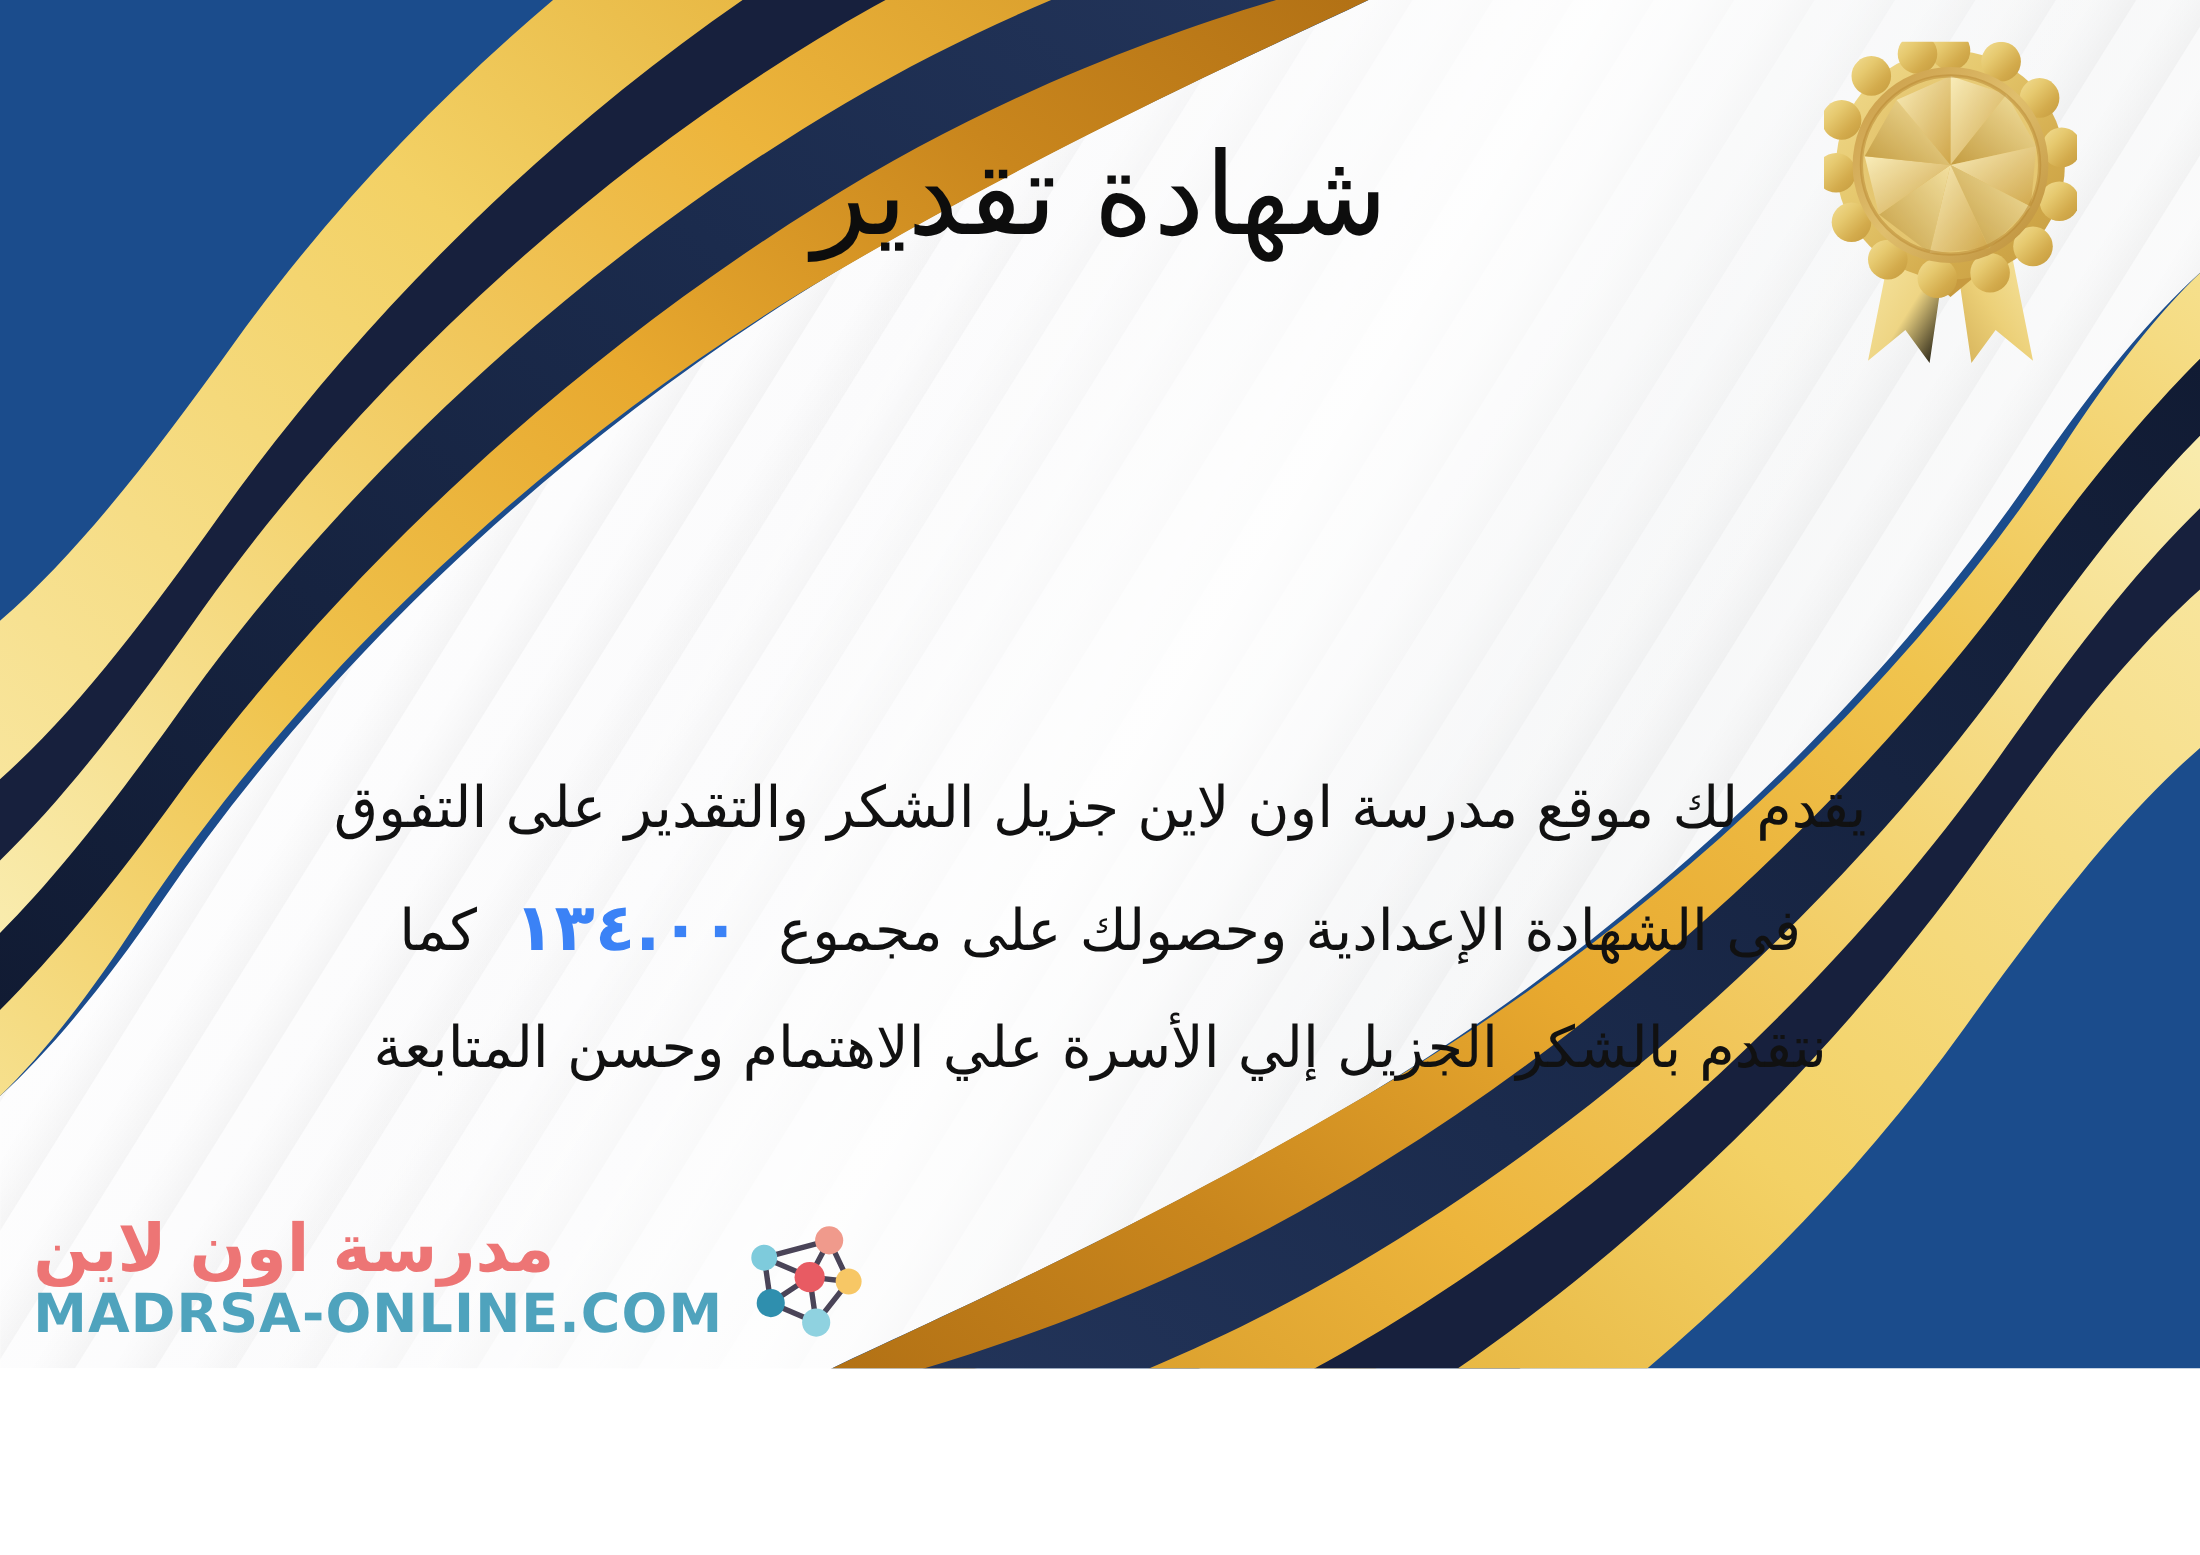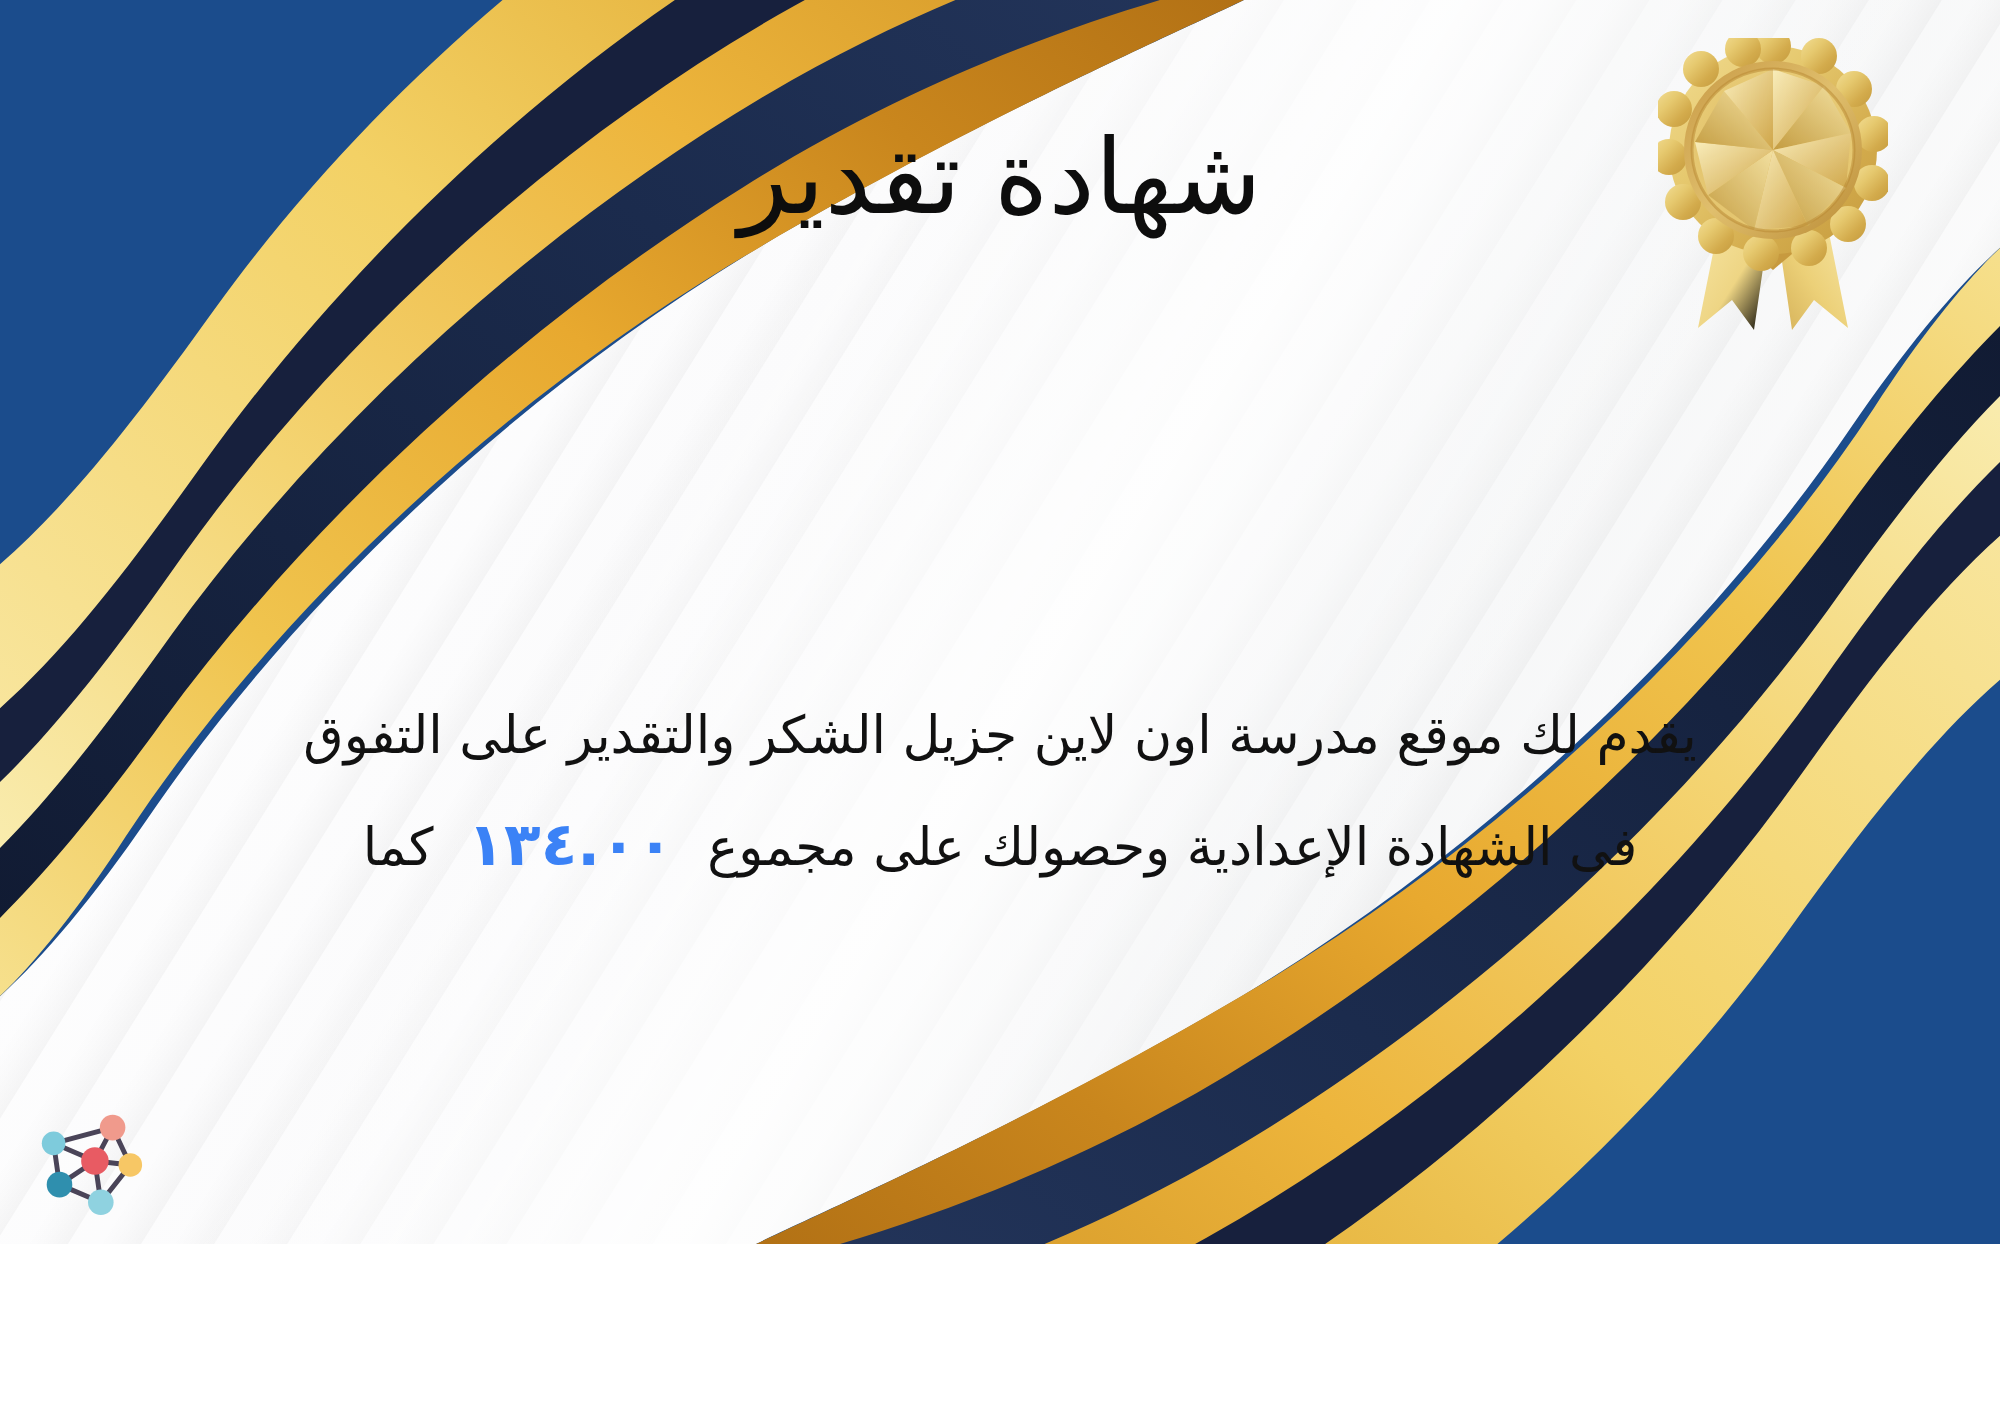--- a/index.html
+++ b/index.html
@@ -252,25 +252,30 @@
     <div class="cert-title">شهادة تقدير</div>
 
 
     <div class="body-block">
       <span class="body-line">يقدم لك موقع مدرسة اون لاين جزيل الشكر  والتقدير على التفوق</span>
 
       <span class="body-line">
         <span>فى الشهادة الإعدادية وحصولك على مجموع</span><span class="score">١٣٤.٠٠</span><span>كما</span>
       </span>
 
+      <span class="body-line">نتقدم  بالشكر الجزيل إلي الأسرة علي الاهتمام وحسن المتابعة</span>
     </div>
 
   </div>
 
   <div class="brand">
+    <div class="brand-text">
+      <div class="brand-ar">مدرسة اون لاين</div>
+      <div class="brand-en">MADRSA-ONLINE.COM</div>
+    </div>
 
     <svg class="brand-mark" viewBox="0 0 120 120">
       <g stroke="#4a4458" stroke-width="5" stroke-linecap="round">
         <line x1="24" y1="40" x2="66" y2="58"></line>
         <line x1="24" y1="40" x2="84" y2="24"></line>
         <line x1="84" y1="24" x2="66" y2="58"></line>
         <line x1="66" y1="58" x2="102" y2="62"></line>
         <line x1="84" y1="24" x2="102" y2="62"></line>
         <line x1="66" y1="58" x2="30" y2="82"></line>
         <line x1="30" y1="82" x2="72" y2="100"></line>

